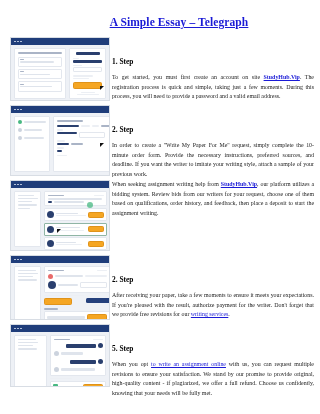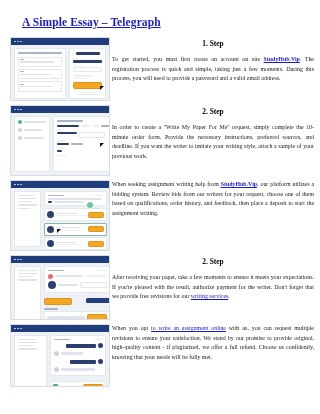--- a/index.html
+++ b/index.html
@@ -11,28 +11,29 @@
     width: 320px;
     height: 414px;
     overflow: hidden;
     font-family: "Liberation Serif", serif;
     color: #111111;
     position: relative;
   }
 
   
   .doc-title {
+    text-align: center;
     font-family: "Liberation Serif", serif;
     font-weight: bold;
     font-size: 11.5px;
     color: #1a1ad6;
     text-decoration: underline;
     letter-spacing: 0.1px;
     margin: 16px 0 0 0;
-    padding-left: 22px;
+    padding-left: 38px;
   }
 
   
   .content {
     position: relative;
     margin-top: 9px;
   }
 
   .step-block {
     display: flex;
@@ -48,25 +49,25 @@
   }
 
   .text-col {
     flex: 1 1 auto;
     padding-right: 6px;
     padding-left: 2px;
     box-sizing: border-box;
   }
 
   .step-head {
-    text-align: center;
+    text-align: left;
     font-weight: bold;
     font-size: 7.4px;
     font-family: "Liberation Serif", serif;
-    margin: 2px 0 7px 0;
+    margin: 20px 0 7px 0;
     color: #000;
   }
 
   .step-body {
     font-size: 5.9px;
     line-height: 1.62;
     text-align: justify;
     color: #1b1b1b;
     font-family: "Liberation Serif", serif;
   }
@@ -439,19 +440,20 @@
                   <div class="ln" style="height:2px;flex:1;"></div>
                   <div class="btn-orange" style="height:4.5px;width:18px;"></div>
                 </div>
               </div>
             </div>
           </div>
         </div>
       </div>
     </div>
     <div class="text-col">
+      <div class="step-head">5. Step</div>
       <div class="step-body">
         <span>When you opt </span><a class="lnk plain" href="#">to write an assignment online</a><span> with us, you can request multiple revisions to ensure your satisfaction. We stand by our promise to provide original, high-quality content - if plagiarized, we offer a full refund. Choose us confidently, knowing that your needs will be fully met.</span>
       </div>
     </div>
   </div>
 
 </div>
 
 </body></html>

